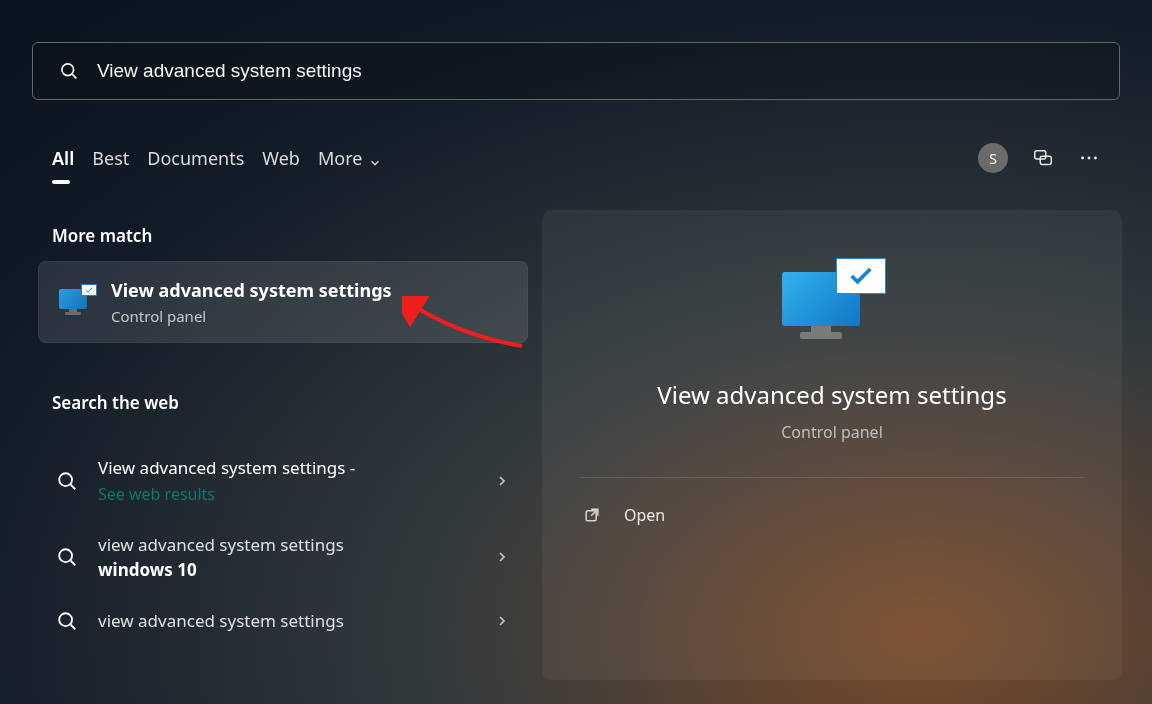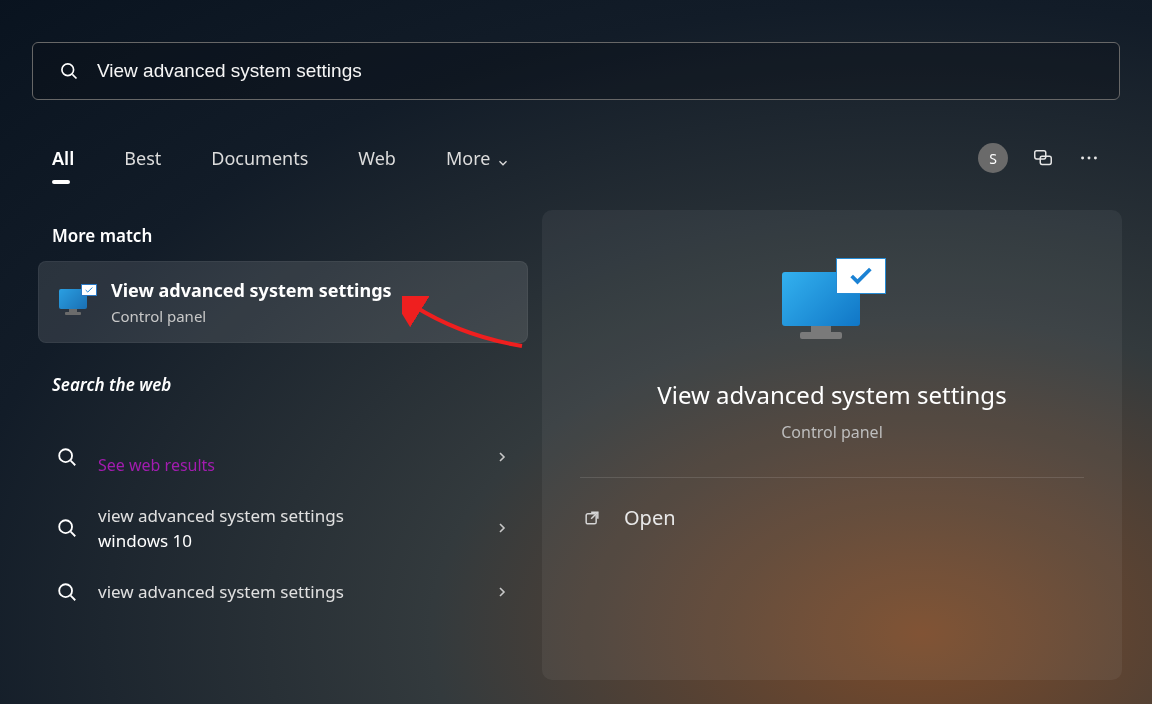--- a/index.html
+++ b/index.html
@@ -19,21 +19,21 @@
   }
   .search-wrap svg { width: 20px; height: 20px; stroke: #ffffff; fill: none; stroke-width: 2px; flex: 0 0 auto; }
   .search-input {
     flex: 1; margin-left: 18px; border: none; background: transparent; outline: none;
     color: #f6f6f6; font-size: 19px;
   }
 
   
   .filters {
     position: absolute; left: 52px; top: 138px; right: 52px; height: 40px;
-    display: flex; align-items: center; gap: 50px; font-size: 18px; color: #dcdcdc;
+    display: flex; align-items: center; gap: 18px; font-size: 18px; color: #dcdcdc;
   }
   .filters .tab { position: relative; cursor: pointer; }
   .filters .tab.active { color: #ffffff; font-weight: 600; }
   .filters .tab.active::after {
     content:""; position:absolute; left:0; right:calc(100% - 18px); bottom:-14px; height:4px; border-radius:2px; background:#ffffff;
   }
   .filters .spacer { flex: 1; }
   .more { display:flex; align-items:flex-end; gap:6px; }
   .more svg { width:14px; height:14px; stroke:#dcdcdc; fill:none; stroke-width:2.2px; }
 
@@ -61,43 +61,43 @@
   .monitor-icon-sm .base   { position:absolute; left:6px; top:27px; width:16px; height:3px; background:#6b6b6b; border-radius:1px; }
   .monitor-icon-sm .check  { position:absolute; right:-2px; top:-1px; width:16px; height:12px; background:#fff; border:1px solid #2977c3; display:flex; align-items:center; justify-content:center; }
   .monitor-icon-sm .check svg { width:12px; height:10px; stroke:#1b82d4; stroke-width:2.4px; fill:none; }
 
   .web-list { margin-top: 28px; }
   .web-item { display:flex; align-items:center; gap:20px; padding: 14px 18px; border-radius:8px; cursor:pointer; }
   .web-item .search-ico { width:22px; height:22px; stroke:#ffffff; stroke-width:2px; fill:none; flex:0 0 auto; }
   .web-item .txt { flex:1; }
   .web-item .line1 { font-size:17px; color:#ffffff; }
   .web-item .line1.dim { color:#e0e0e0; font-weight:400; }
-  .web-item .line2 { font-size:16px; color:#a21caf; margin-top:16px; }
-  .web-item .line-bold { font-size:17px; font-weight:400; color:#ffffff; margin-top:2px; }
+  .web-item .line2 { font-size:16px; color:#0f766e; margin-top:4px; }
+  .web-item .line-bold { font-size:17px; font-weight:700; color:#ffffff; margin-top:2px; }
   .web-item .chev { width:16px; height:16px; stroke:#c8c8c8; stroke-width:2.4px; fill:none; flex:0 0 auto; }
 
   
   .preview {
     position:absolute; left:542px; top:210px; right:30px; height:470px;
     background: rgba(255,255,255,0.055); border-radius:10px;
     display:flex; flex-direction:column; align-items:center;
   }
   .big-icon { margin-top:48px; width:100px; height:86px; position:relative; }
   .big-icon .screen { position:absolute; left:0; top:14px; width:78px; height:54px; background:linear-gradient(135deg,#33b1ef,#1076c6); border-radius:3px; }
   .big-icon .stand  { position:absolute; left:29px; top:68px; width:20px; height:6px; background:#7a7a7a; }
   .big-icon .base   { position:absolute; left:18px; top:74px; width:42px; height:7px; background:#7a7a7a; border-radius:2px; }
   .big-icon .check  { position:absolute; right:-4px; top:0; width:50px; height:36px; background:#ffffff; border:1.5px solid #258bd4; display:flex; align-items:center; justify-content:center; }
   .big-icon .check svg { width:36px; height:28px; stroke:#1b82d4; stroke-width:3.2px; fill:none; }
 
   .preview-title { margin-top:34px; font-size:24px; color:#ffffff; }
   .preview-sub   { margin-top:10px; font-size:16px; color:#bdbdbd; }
   .divider { margin-top:34px; width:calc(100% - 76px); height:1px; background:rgba(255,255,255,0.12); }
   .open-row { align-self:flex-start; margin:26px 0 0 40px; display:flex; align-items:center; gap:22px; cursor:pointer; }
   .open-row svg { width:20px; height:20px; stroke:#d5d5d5; stroke-width:1.8px; fill:none; }
-  .open-row span { font-size:20px; color:#e8e8e8; }
+  .open-row span { font-size:16px; color:#e8e8e8; }
 
   
   .arrow { position:absolute; left:402px; top:296px; width:130px; height:60px; pointer-events:none; }
 </style>
 </head>
 <body>
 
 <div class="search-wrap">
   <svg viewBox="0 0 24 24">
       <circle cx="10.5" cy="10.5" r="7"></circle>
@@ -145,29 +145,30 @@
             <path d="M4 12l5 5L20 6"></path>
           </svg>
         </div>
     </div>
     <div>
       <div class="best-title">View advanced system settings</div>
       <div class="best-sub">Control panel</div>
     </div>
   </div>
 
-  <div class="section-h" style="margin-top:30px;font-style:italic;">Search the web</div>
+  <div class="section-h" style="margin-top:48px;">Search the web</div>
 
   <div class="web-list">
     <div class="web-item">
       <svg class="search-ico" viewBox="0 0 24 24">
           <circle cx="10.5" cy="10.5" r="7"></circle>
           <path d="M21 21l-5-5"></path>
         </svg>
       <div class="txt">
+        <div class="line1">View advanced system settings -</div>
         <div class="line2">See web results</div>
       </div>
       <svg class="chev" viewBox="0 0 24 24">
           <path d="M9 6l6 6-6 6"></path>
         </svg>
     </div>
 
     <div class="web-item">
       <svg class="search-ico" viewBox="0 0 24 24">
           <circle cx="10.5" cy="10.5" r="7"></circle>

